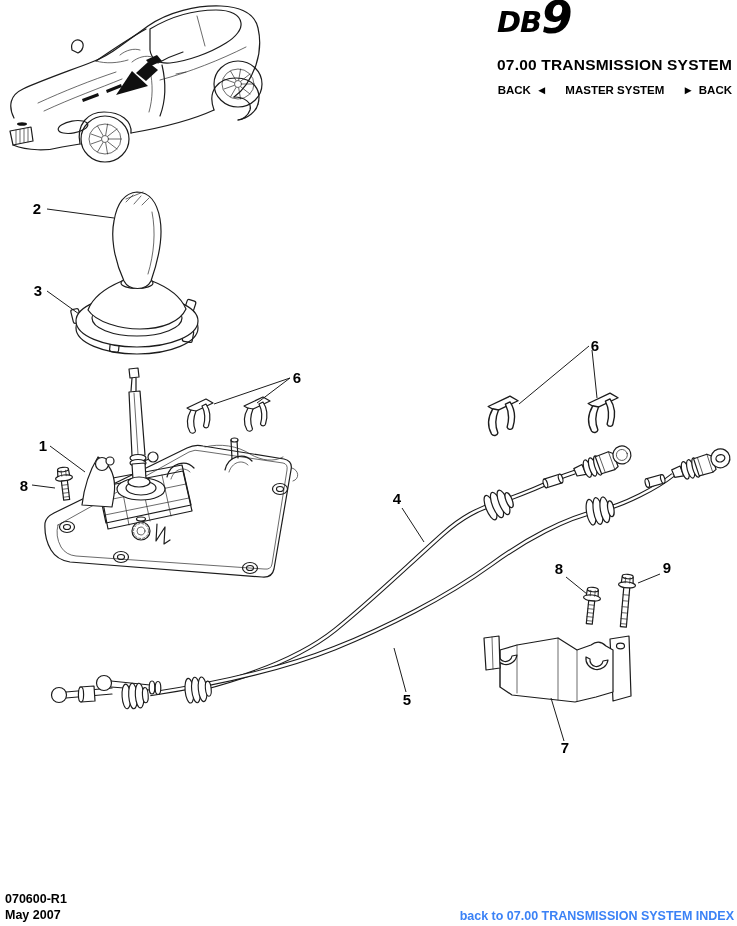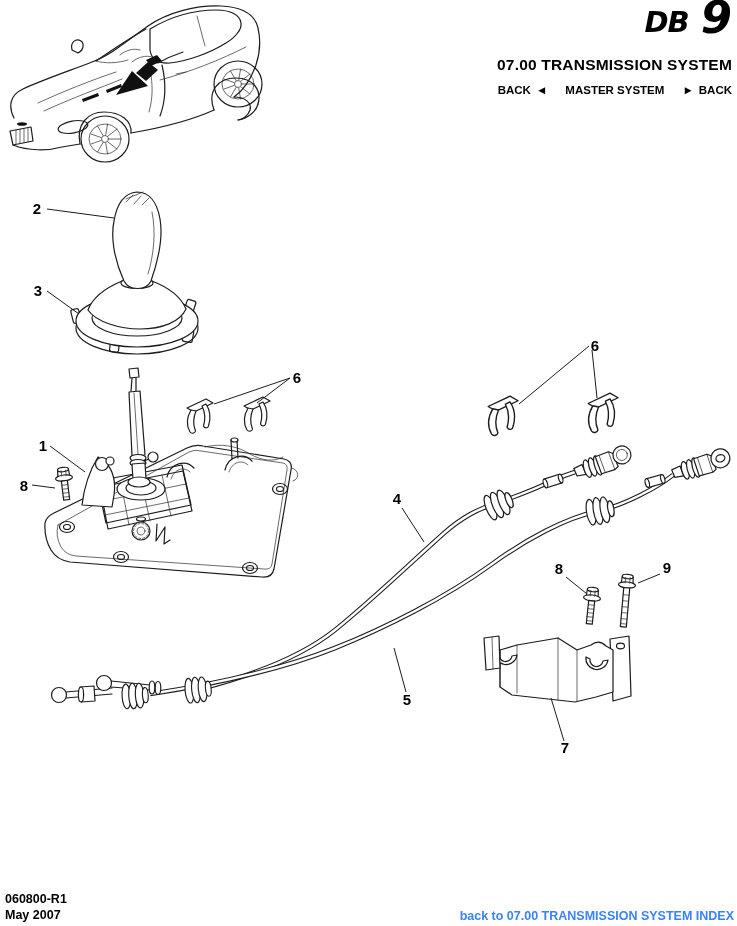--- a/index.html
+++ b/index.html
@@ -10,21 +10,21 @@
   .ln{fill:none;stroke:#1c1c1c;stroke-width:1.2;stroke-linecap:round;stroke-linejoin:round;}
   .lnf{fill:#fff;stroke:#1c1c1c;stroke-width:1.2;stroke-linejoin:round;}
   .tn{fill:none;stroke:#2b2b2b;stroke-width:.7;stroke-linecap:round;}
   .co{fill:none;stroke:#1c1c1c;stroke-width:4.6;}
   .ci{fill:none;stroke:#fff;stroke-width:2.5;}
   .ld{fill:none;stroke:#1c1c1c;stroke-width:1;}
   .blk{fill:#101010;stroke:none;}
   text.cn{font:bold 15px "Liberation Sans",sans-serif;fill:#000;}
   
   .hdr{position:absolute;top:2px;right:5px;text-align:right;}
-  .logo{display:flex;justify-content:flex-end;align-items:flex-end;gap:12px;}
+  .logo{display:flex;align-items:flex-end;gap:0;}
   .logo .db{font-family:"DejaVu Sans",sans-serif;font-style:italic;font-weight:900;
             font-size:29px;line-height:.82;letter-spacing:-1px;}
   .logo .nine{font-family:"DejaVu Sans",sans-serif;font-style:italic;font-weight:900;
             font-size:45px;line-height:.72;}
   .sec-title{font-size:15.5px;font-weight:bold;margin-top:22px;letter-spacing:.2px;}
   .nav{display:flex;justify-content:flex-end;gap:18px;margin-top:10px;
        font-size:11.5px;font-weight:bold;}
   .nav a{color:#000;text-decoration:none;display:flex;gap:5px;cursor:pointer;}
   
   .ftr-l{position:absolute;left:5px;bottom:3px;font-size:12.5px;font-weight:bold;line-height:16px;}
@@ -314,20 +314,20 @@
         <span>MASTER SYSTEM</span>
       </a>
       <a>
         <span>►</span>
         <span>BACK</span>
       </a>
     </nav>
   </div>
 
   <div class="ftr-l">
-    <div>060800-R1</div>
+    <div>070600-R1</div>
     <div>May 2007</div>
   </div>
   <div class="ftr-r">
     <a>back to 07.00 TRANSMISSION SYSTEM INDEX</a>
   </div>
 
 </div>
 
 </body></html>

